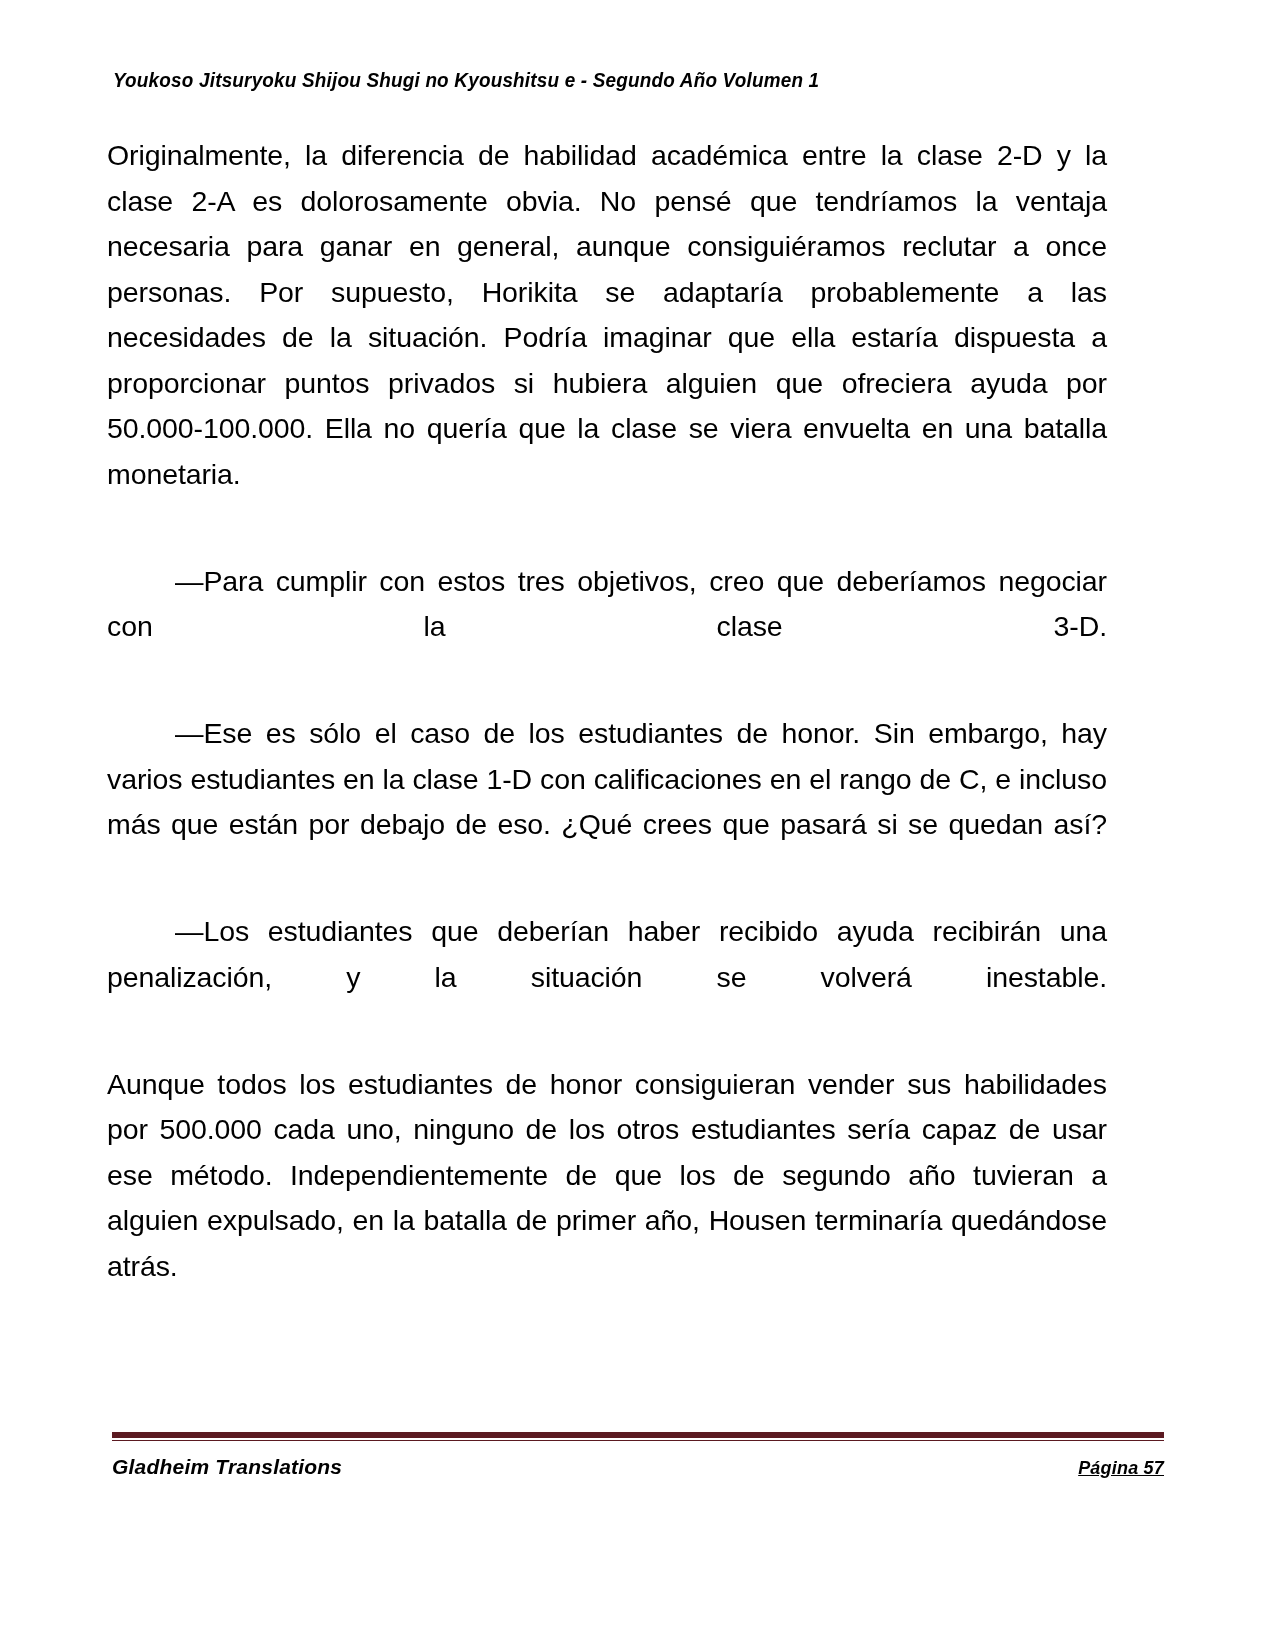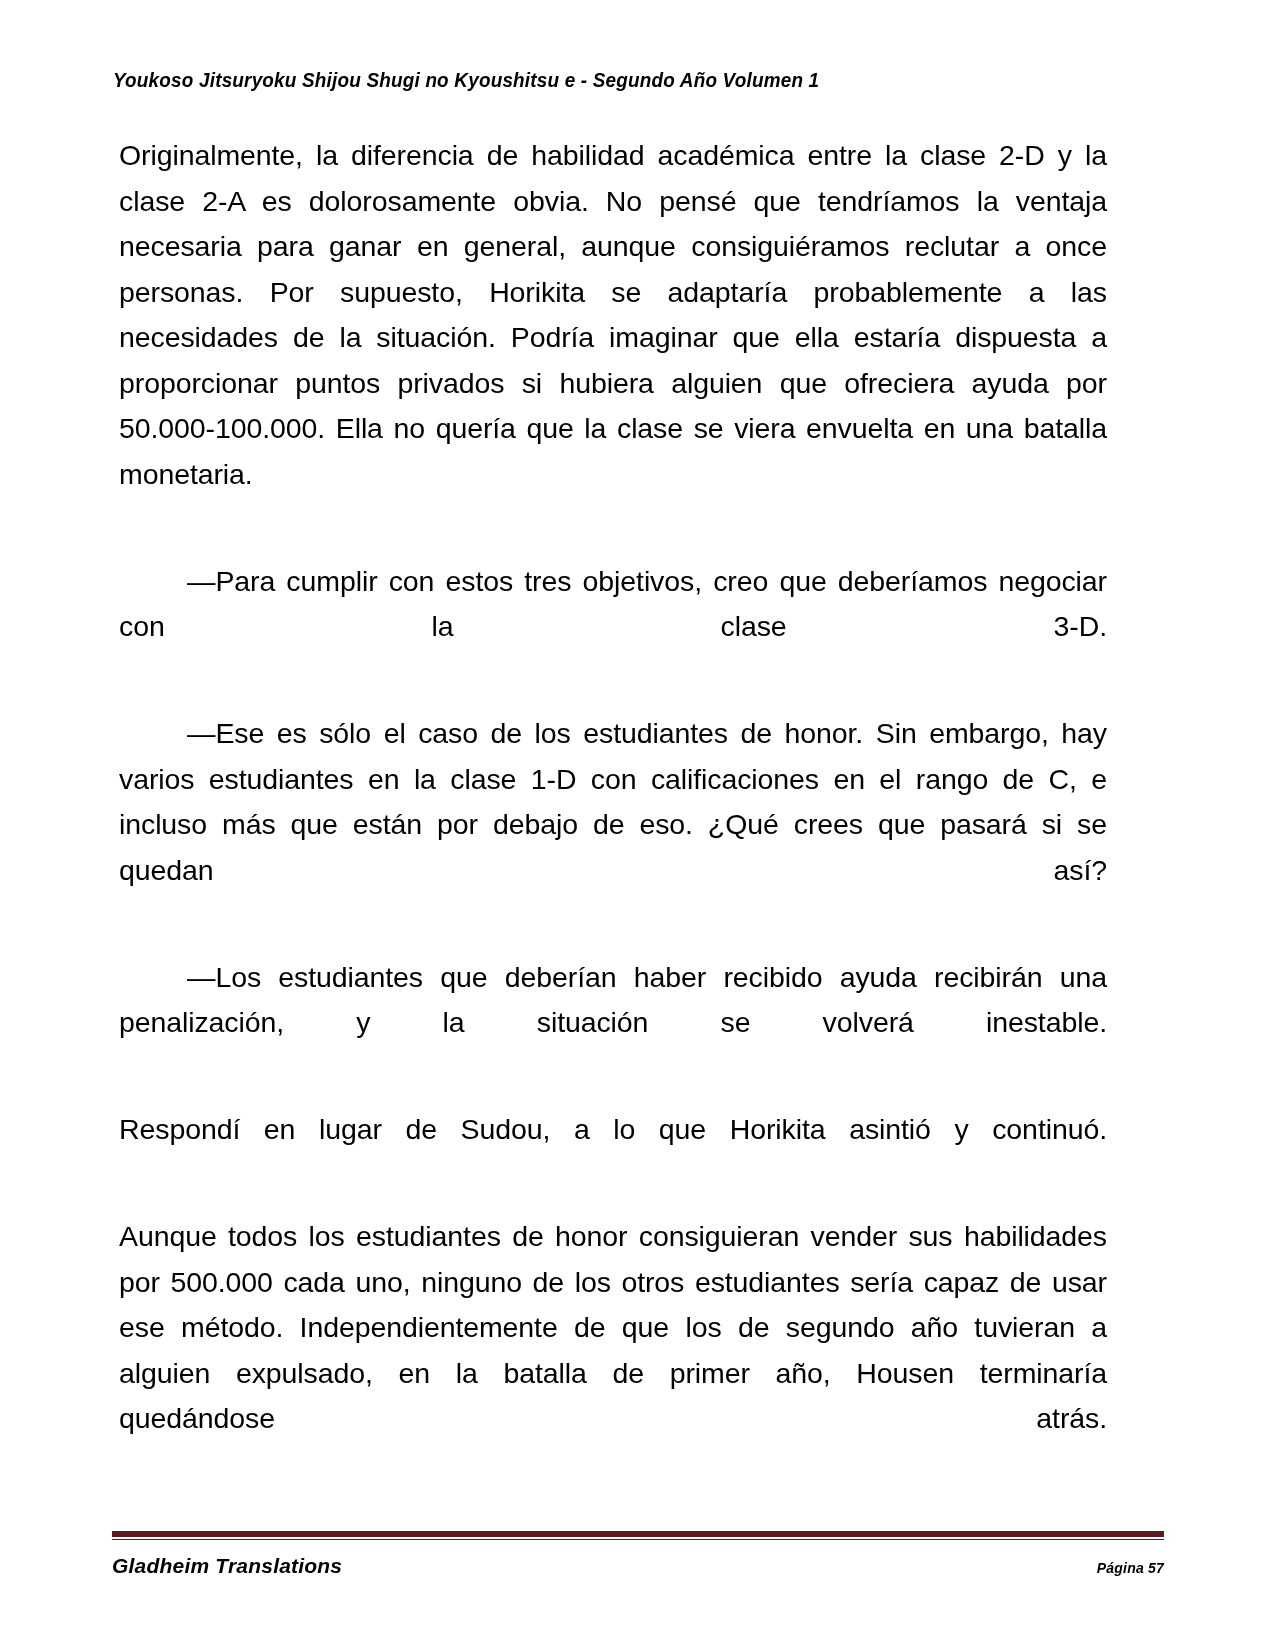--- a/index.html
+++ b/index.html
@@ -48,21 +48,21 @@
     position: absolute;
     left: 107px;
     top: 133px;
     width: 1000px;
   }
   .para {
     font-size: 28.5px;
     line-height: 45.5px;
     text-align: justify;
     text-justify: inter-word;
-    margin: 0 0 16px 12px;
+    margin: 0 0 16px 0;
     letter-spacing: -0.1px;
     word-spacing: 0px;
     font-stretch: condensed;
   }
   .para.indent {
     text-indent: 68px;
   }
   .para.flush {
     text-indent: 0;
   }
@@ -73,21 +73,21 @@
   .para::after {
     content: "";
     display: inline-block;
     width: 100%;
   }
 
   
   .page-footer {
     position: absolute;
     left: 112px;
-    top: 1531px;
+    top: 1432px;
     width: 1052px;
   }
   .footer-rule {
     width: 100%;
     height: 9px;
     position: relative;
   }
   .footer-rule .bar-thick {
     position: absolute;
     left: 0; top: 0;
@@ -117,38 +117,38 @@
   }
   .footer-left, .footer-right {
     font-family: "Liberation Sans Narrow", "Liberation Sans", sans-serif;
     font-size: 21px;
     font-weight: bold;
     font-style: italic;
     white-space: nowrap;
     letter-spacing: 0.2px;
   }
   .footer-right {
-    font-size: 14px;
+    font-size: 18px;
+    text-decoration: underline;
   }
 </style>
 </head>
 <body>
 
 <div class="page">
 
   <div class="page-header">
     <div class="header-title">Youkoso Jitsuryoku Shijou Shugi no Kyoushitsu e - Segundo Año Volumen 1</div>
   </div>
 
   <div class="page-body">
     <p class="para flush">Originalmente, la diferencia de habilidad académica entre la clase 2-D y la clase 2-A es dolorosamente obvia. No pensé que tendríamos la ventaja necesaria para ganar en general, aunque consiguiéramos reclutar a once personas. Por supuesto, Horikita se adaptaría probablemente a las necesidades de la situación. Podría imaginar que ella estaría dispuesta a proporcionar puntos privados si hubiera alguien que ofreciera ayuda por 50.000-100.000. Ella no quería que la clase se viera envuelta en una batalla monetaria.</p>
     <p class="para indent">—Para cumplir con estos tres objetivos, creo que deberíamos negociar con la clase 3-D.</p>
     <p class="para indent">—Ese es sólo el caso de los estudiantes de honor. Sin embargo, hay varios estudiantes en la clase 1-D con calificaciones en el rango de C, e incluso más que están por debajo de eso. ¿Qué crees que pasará si se quedan así?</p>
     <p class="para indent">—Los estudiantes que deberían haber recibido ayuda recibirán una penalización, y la situación se volverá inestable.</p>
-    <p class="para flush">Respondí en lugar de Sudou, a lo que Horikita asintió y continuó.</p>
     <p class="para flush">Aunque todos los estudiantes de honor consiguieran vender sus habilidades por 500.000 cada uno, ninguno de los otros estudiantes sería capaz de usar ese método. Independientemente de que los de segundo año tuvieran a alguien expulsado, en la batalla de primer año, Housen terminaría quedándose atrás.</p>
 
   </div>
 
   <div class="page-footer">
     <div class="footer-rule">
       <div class="bar-thick" style="background: rgb(91, 26, 33);"></div>
       <div class="bar-gap"></div>
       <div class="bar-thin" style="background: rgb(91, 26, 33);"></div>
     </div>

